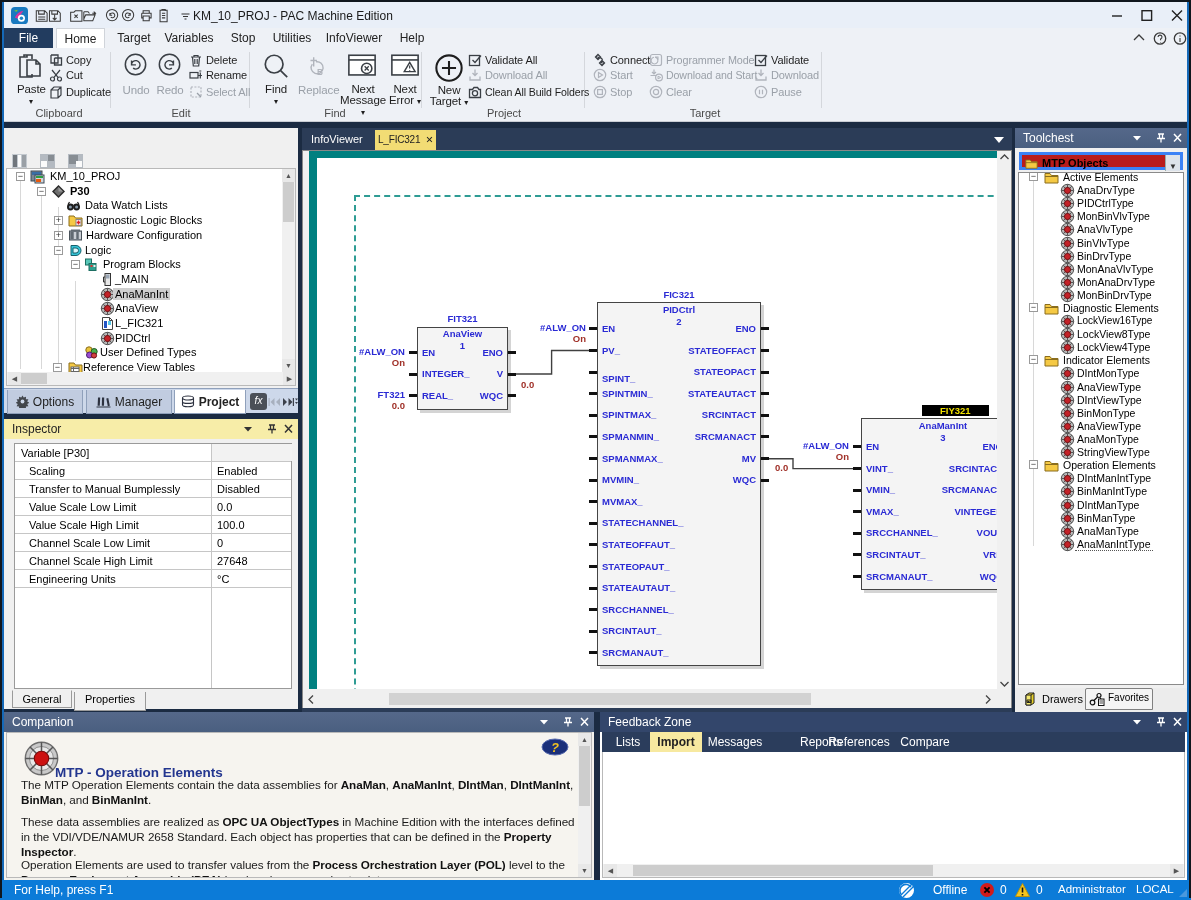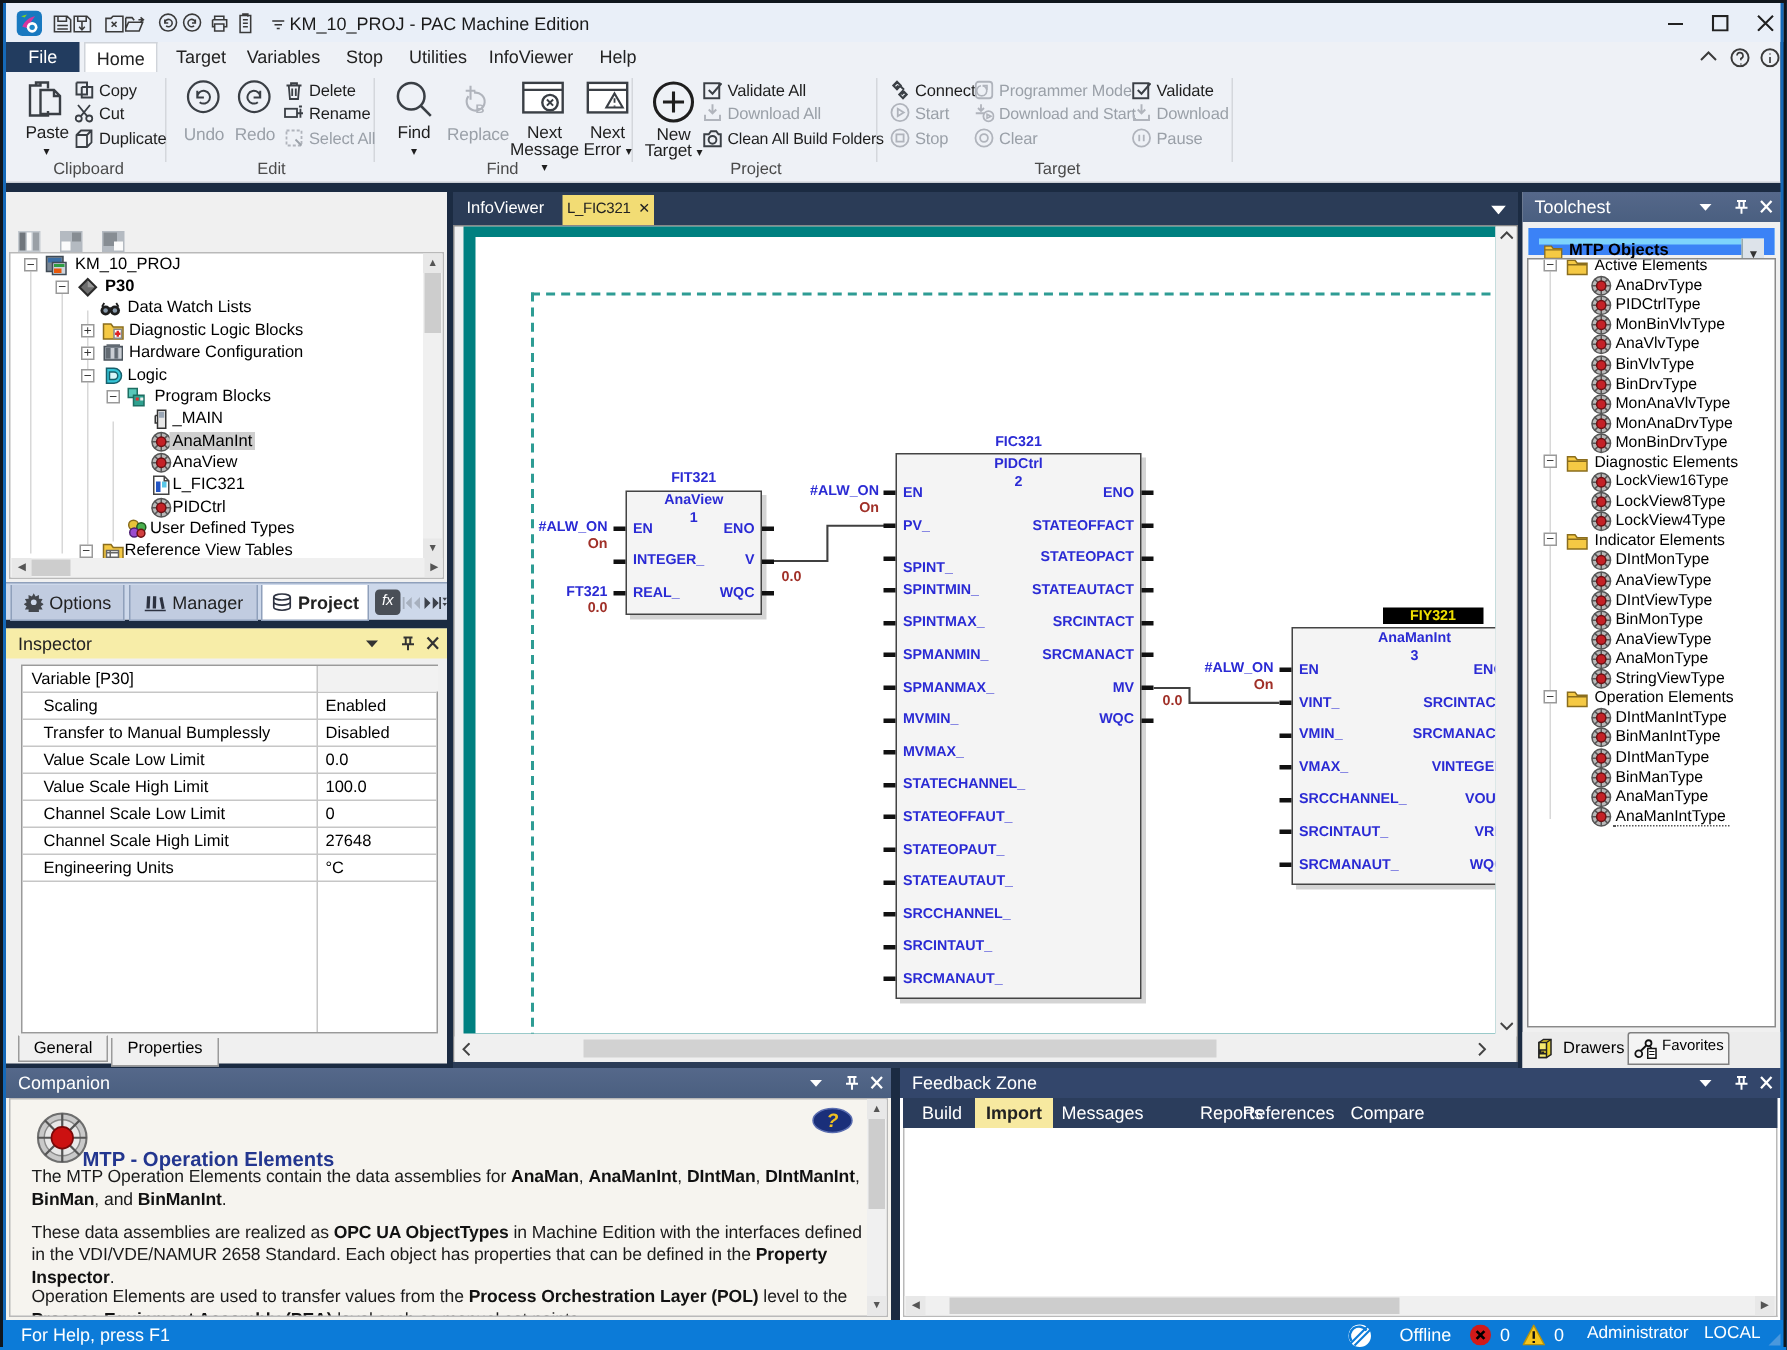--- a/index.html
+++ b/index.html
@@ -674,21 +674,21 @@
     <svg class="picons" width="52" height="12" viewBox="0 0 52 12">
         <path d="M2 4 l4 4.5 l4 -4.5 z" fill="#fff"></path>
         <g fill="none" stroke="#fff" stroke-width="1.3">
           <path d="M27 2 h6 M28.5 2 v4.5 M31.5 2 v4.5 M26 6.5 h8 M30 6.5 v4"></path>
         </g>
         <g stroke="#fff" stroke-width="1.5">
           <path d="M43 2 l7 7.5 M50 2 l-7 7.5"></path>
         </g>
       </svg>
   </div>
-  <div class="abs" style="left:4px;top:24px;width:164px;height:18px;background:#7dd3fc;border:7px solid #3b82f6;">
+  <div class="abs" style="left:4px;top:24px;width:164px;height:18px;background:#b91c1c;border:3px solid #3b82f6;">
     <svg class="abs" style="left:3px;top:2px" width="13" height="13">
         <use href="#i-folder"></use>
       </svg>
     <span class="abs" style="left:20px;top:2px;font-size:11px;font-weight:bold;color:#000;">MTP Objects</span>
     <div class="abs" style="right:0;top:0;width:15px;height:16px;background:#dde3ea;border-left:1px solid #9aa;text-align:center;"><span style="font-size:8px;color:#333;line-height:16px;">▼</span></div>
   </div>
   <div class="abs" style="left:3px;top:44px;width:166px;height:513px;overflow:hidden;background:#fff;border:1px solid #8a8a8a;">
     <div class="vline" style="left:14px;top:6px;height:367px;"></div>
     <div class="trow" style="top:-2px;height:13px;">
         <span class="texp" style="left:10px;top:1px;">−</span>
@@ -936,21 +936,21 @@
         <path d="M2 4 l4 4.5 l4 -4.5 z" fill="#fff"></path>
         <g fill="none" stroke="#fff" stroke-width="1.3">
           <path d="M27 2 h6 M28.5 2 v4.5 M31.5 2 v4.5 M26 6.5 h8 M30 6.5 v4"></path>
         </g>
         <g stroke="#fff" stroke-width="1.5">
           <path d="M43 2 l7 7.5 M50 2 l-7 7.5"></path>
         </g>
       </svg>
   </div>
   <div class="abs" style="left:2px;top:20px;width:583px;height:20px;background:#2b3d5c;">
-    <div class="ftab" style="left:4px;width:44px;">Build</div>
+    <div class="ftab" style="left:4px;width:44px;">Lists</div>
     <div class="ftab" style="left:48px;width:52px;background:#f7e9a0;color:#222;font-weight:bold;">Import</div>
     <div class="ftab" style="left:100px;width:66px;">Messages</div>
     <div class="ftab" style="left:166px;width:56px;margin-left:25px;">Reports</div>
     <div class="ftab" style="left:222px;width:70px;">References</div>
     <div class="ftab" style="left:292px;width:62px;">Compare</div>
   </div>
   <div class="abs" style="left:2px;top:40px;width:583px;height:126px;background:#fff;border:1px solid #b9b9b9;border-top:none;">
     <div class="abs" style="left:0;bottom:0;width:581px;height:13px;background:#f0f0f0;">
       <div class="sbtnh" style="left:1px;">◀</div>
         <div class="sbtnh" style="right:1px;">▶</div>

